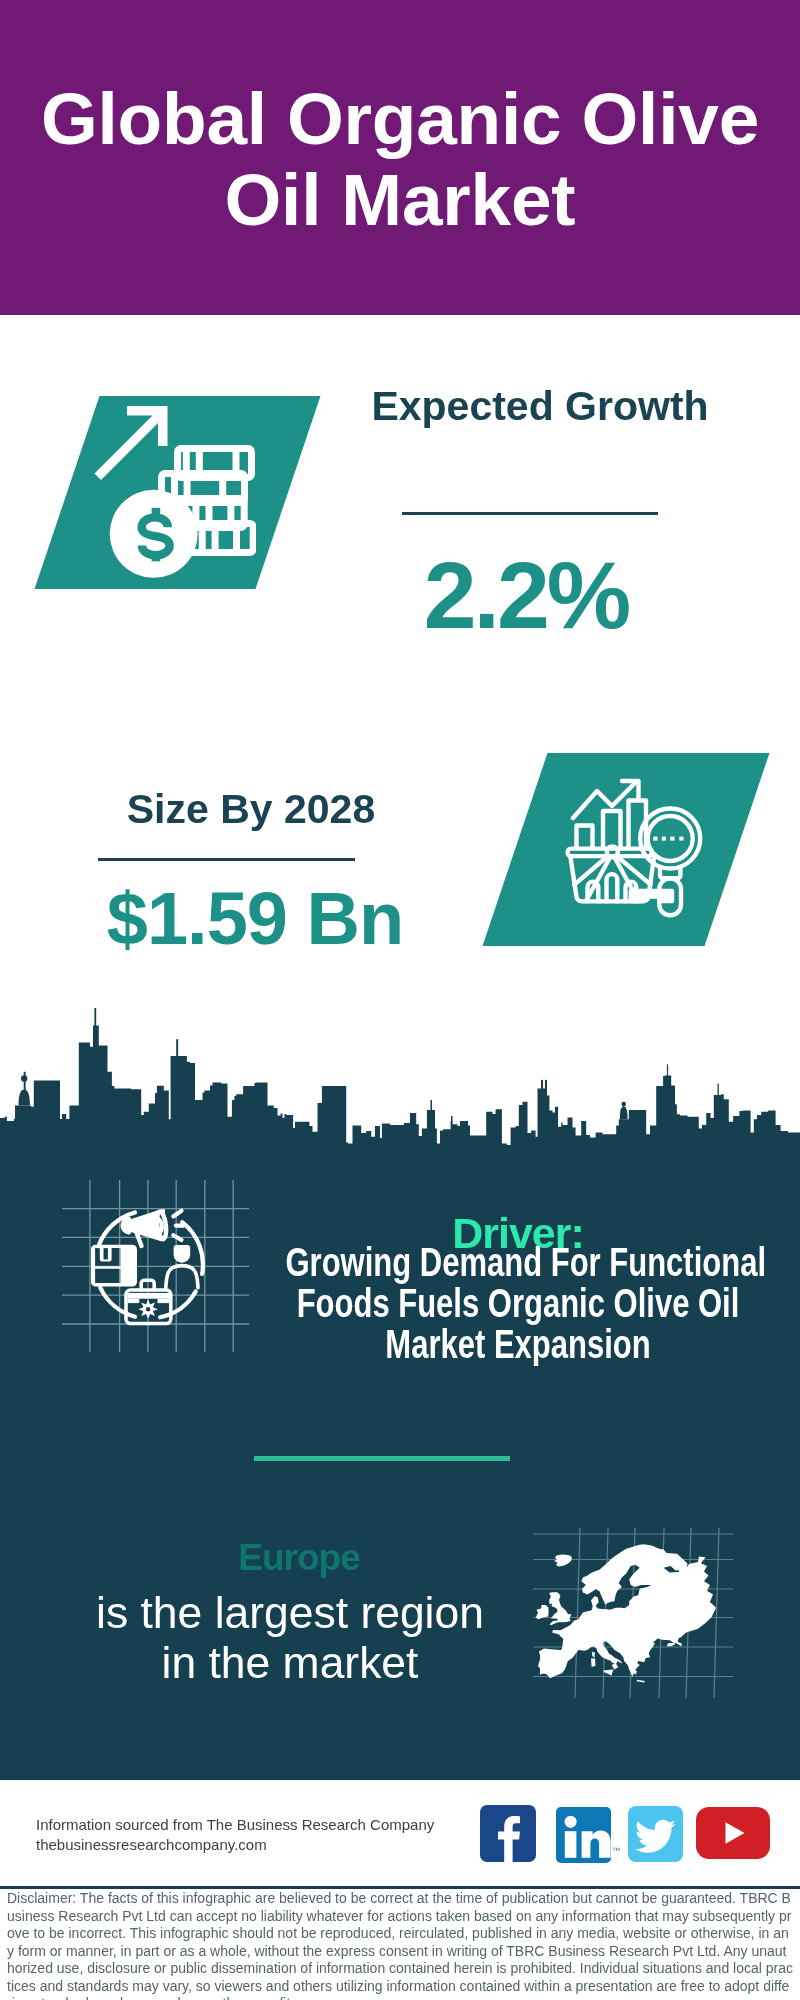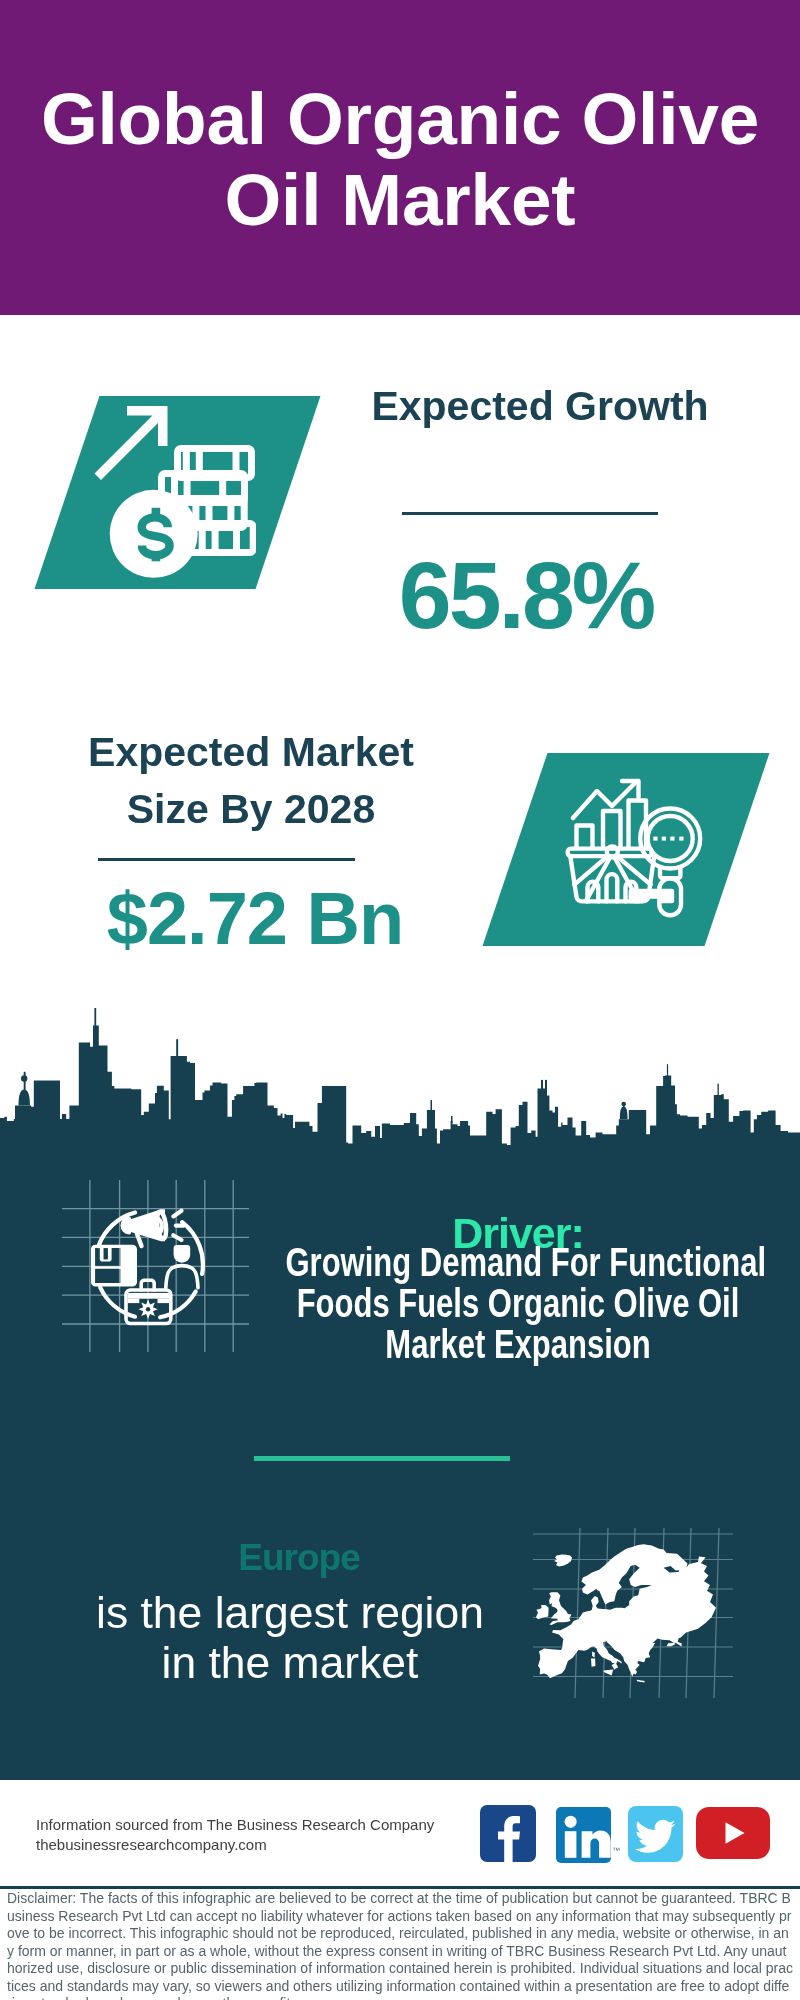--- a/index.html
+++ b/index.html
@@ -134,25 +134,25 @@
 
     <circle cx="59.7" cy="127.8" r="44" fill="#ffffff"></circle>
     <g fill="#1d9088">
       <rect x="57.6" y="101.8" width="8.6" height="9"></rect>
       <rect x="57.6" y="145.8" width="8.6" height="9.5"></rect>
     </g>
     <path fill="none" stroke="#1d9088" stroke-width="8.4" stroke-linecap="butt" d="M73.8,121.2 c0,-5.6 -5.6,-9.8 -12.8,-9.8 c-7.3,0 -13.3,4.1 -13.3,9.6 c0,5.7 4.6,7.9 13.4,9.1 c10,1.4 14.5,3.9 14.5,9.4 c0,5.6 -6.2,9.8 -13.9,9.8 c-7.7,0 -13.8,-4 -13.8,-9.9"></path>
   </svg>
   <div class="stat-label" id="lbl1"><span>Expected Growth</span><br></div>
   <div class="stat-rule" id="rule1"></div>
-  <div class="stat-value" id="val1">65.8%</div>
-
-  <div class="stat-label" id="lbl2"><span>Expected Market</span><br><span>Size By 2028</span></div>
+  <div class="stat-value" id="val1">2.2%</div>
+
+  <div class="stat-label" id="lbl2"><br><span>Size By 2028</span></div>
   <div class="stat-rule" id="rule2"></div>
-  <div class="stat-value" id="val2">$2.72 Bn</div>
+  <div class="stat-value" id="val2">$1.59 Bn</div>
   <div class="para" id="para2"></div>
   <svg class="icon-abs" id="icon-research" viewBox="0 0 142 142">
     <g fill="none" stroke="#ffffff" stroke-width="4.4" stroke-linecap="round" stroke-linejoin="round">
 
       <polyline points="8,40 32,13 47,28 72,3"></polyline>
       <polyline points="57,3 73.5,3 73.5,19.5"></polyline>
 
       <rect x="65.8" y="113" width="41.2" height="5.6" fill="#ffffff"></rect>
       <rect x="65.8" y="118.6" width="11.5" height="4.4" fill="#ffffff"></rect>
       <rect x="95.5" y="118.6" width="11.5" height="4.4" fill="#ffffff"></rect>

